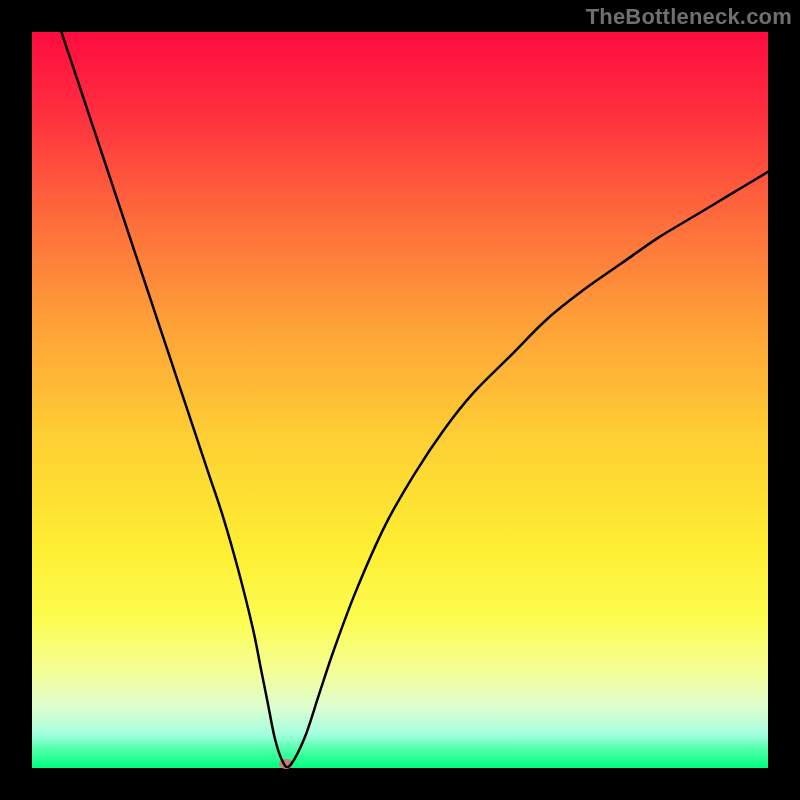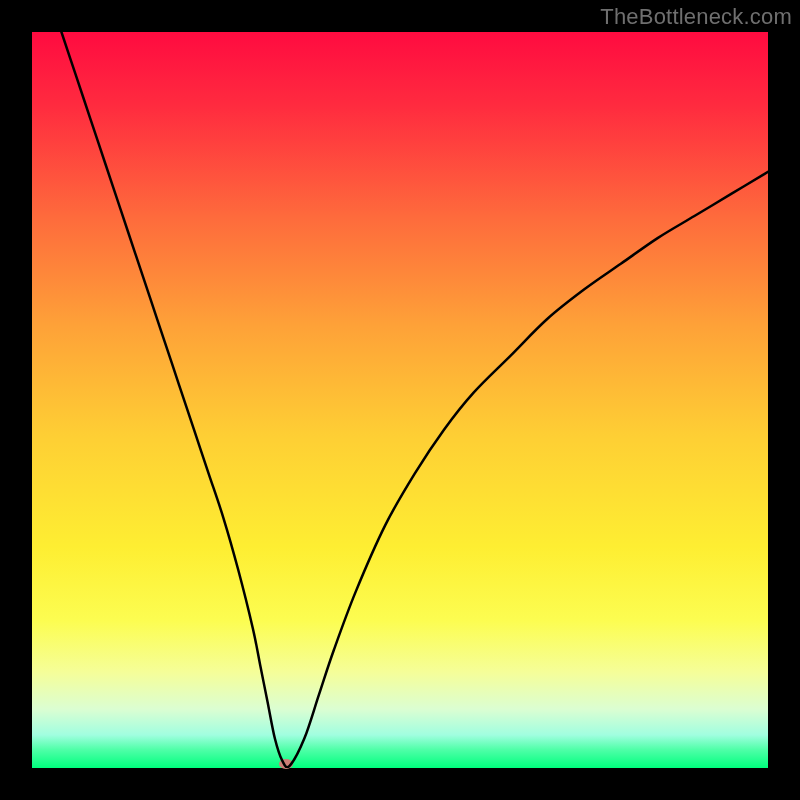--- a/index.html
+++ b/index.html
@@ -10,21 +10,21 @@
     position: relative;
     font-family: Arial, Helvetica, sans-serif;
     overflow: hidden;
   }
   .watermark {
     position: absolute;
     top: 4px;
     right: 8px;
     color: #6f6f6f;
     font-size: 22px;
-    font-weight: 400;
+    font-weight: 700;
     letter-spacing: 0.2px;
     z-index: 3;
   }
   .plot-area {
     position: absolute;
     left: 32px;
     top: 32px;
     width: 736px;
     height: 736px;
     background: #fff;

